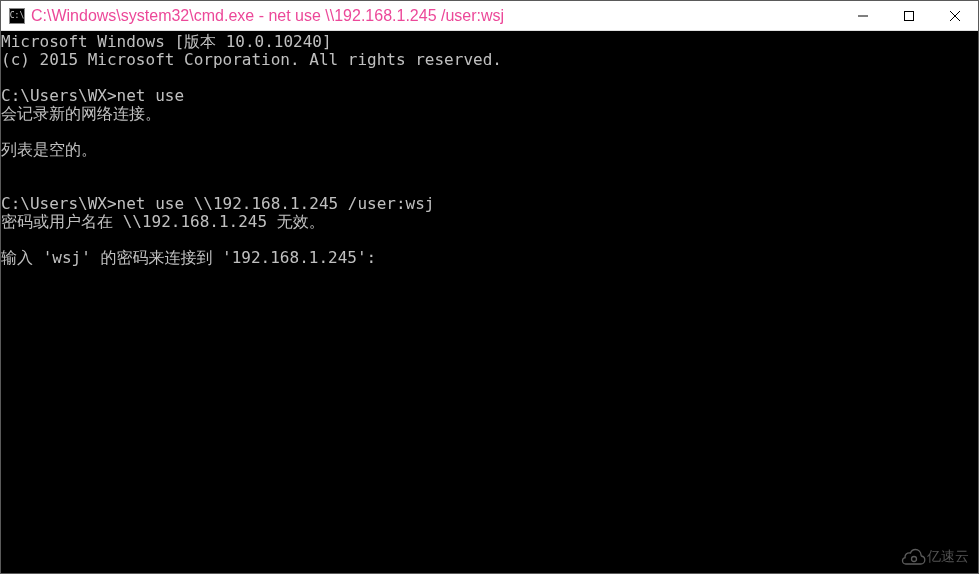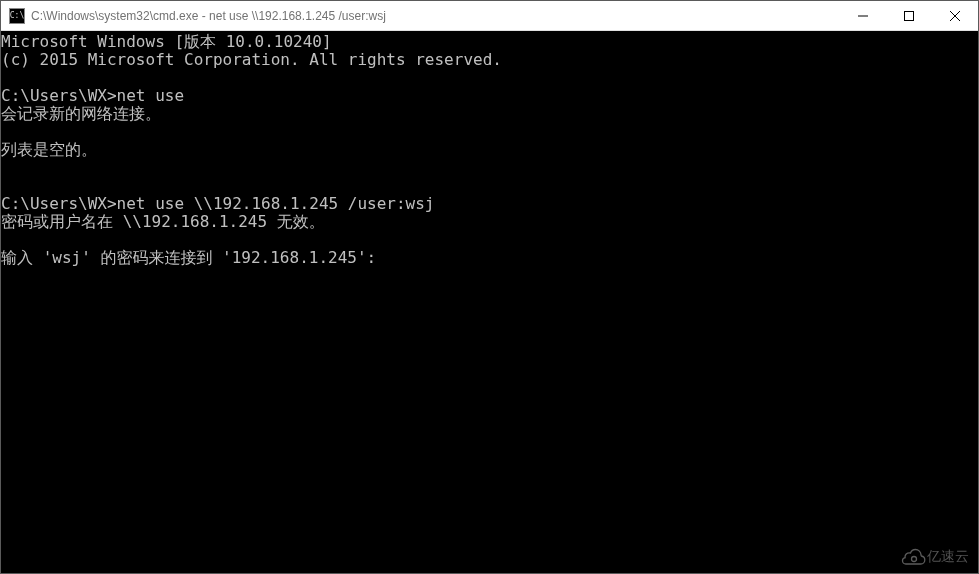--- a/index.html
+++ b/index.html
@@ -39,22 +39,22 @@
       border: 1px solid #888;
       display: flex;
       align-items: center;
       justify-content: center;
       font-size: 8px;
       color: #ccc;
       font-family: monospace;
     }
     .titlebar-text {
       flex: 1;
-      font-size: 12px;
-      color: #737373;
+      font-size: 16px;
+      color: #ec4899;
       white-space: nowrap;
     }
     .titlebar-buttons {
       display: flex;
       height: 100%;
     }
     .titlebar-btn {
       width: 46px;
       height: 29px;
       display: flex;

